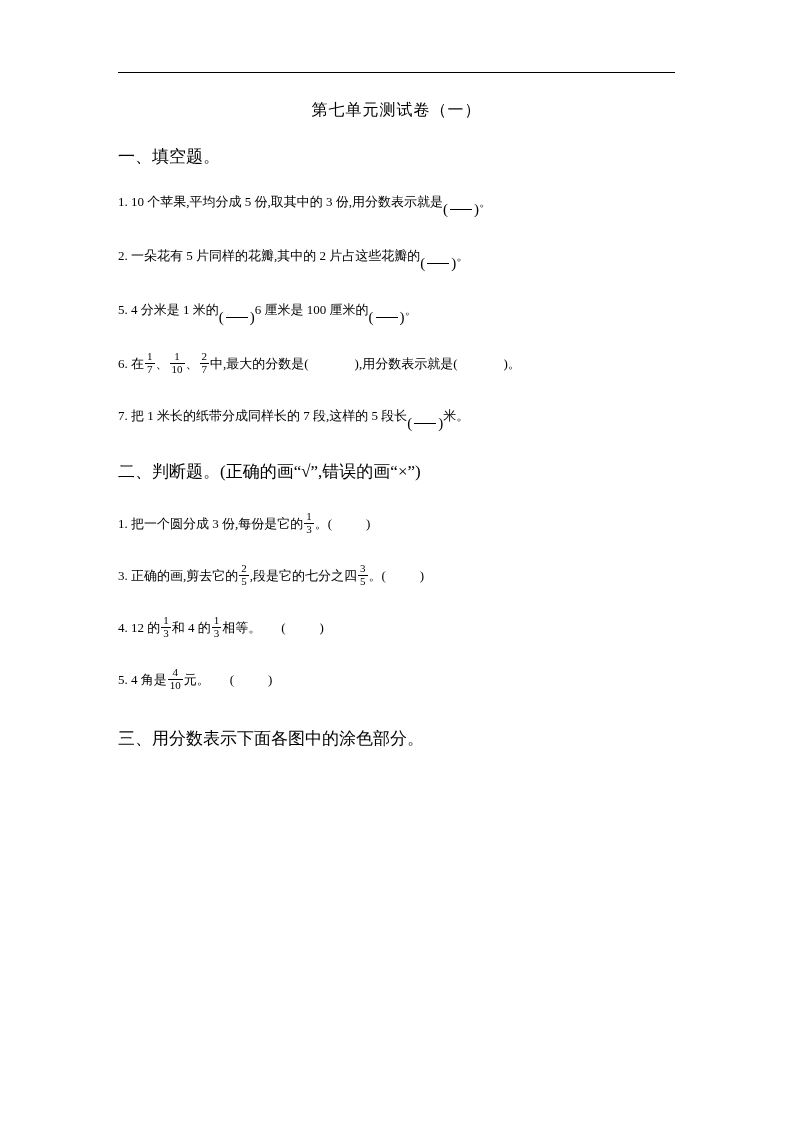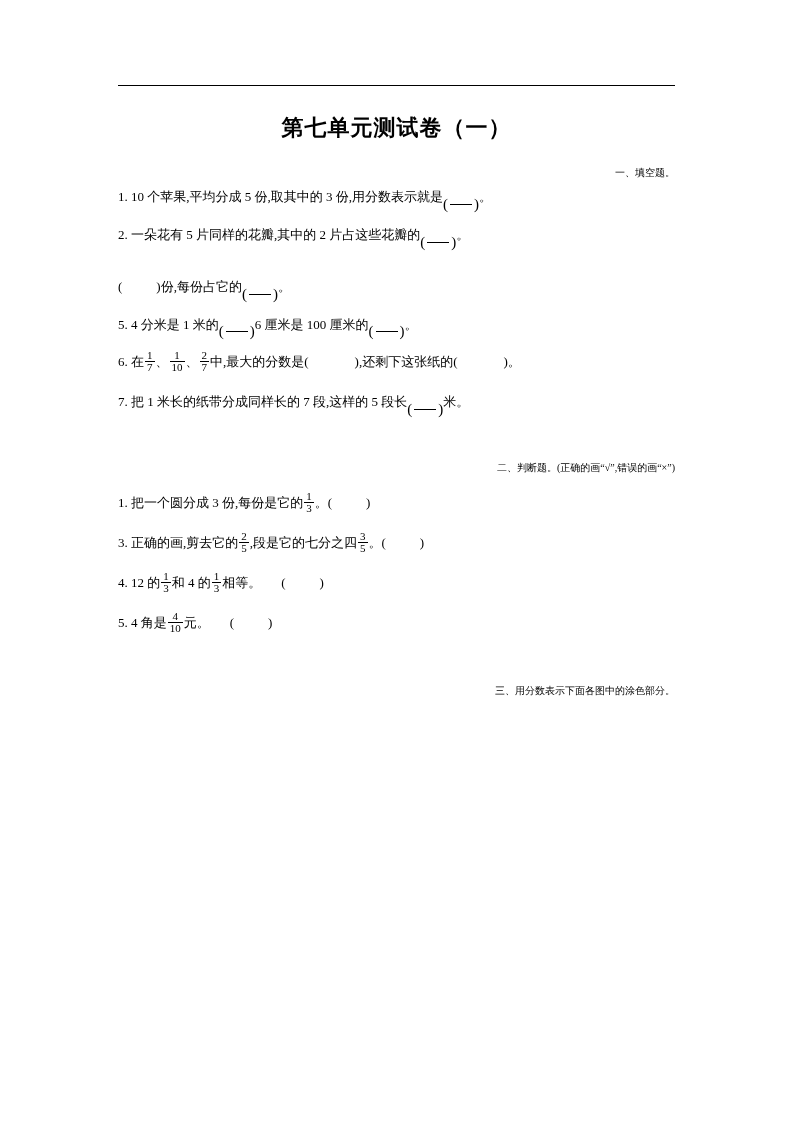--- a/index.html
+++ b/index.html
@@ -25,41 +25,40 @@
   .top-rule {
     position: absolute;
     left: 118px;
     top: 72px;
     width: 557px;
     height: 0;
     border-top: 1px solid #000000;
   }
   .doc-title {
     text-align: center;
-    font-size: 22px;
-    font-weight: bold;
+    font-size: 16px;
+    font-weight: normal;
     letter-spacing: 1px;
-    margin: 13px;
+    margin: 0;
     padding-top: 100px;
     font-family: "Liberation Serif", "DejaVu Serif", serif;
   }
   .section-head {
-    font-size: 10px;
+    font-size: 17px;
     margin-top: 22px;
     line-height: 1.6;
-    text-align: right;
   }
   .q {
     font-size: 13px;
     line-height: 2.0;
-    margin-top: 3px;
+    margin-top: 19px;
   }
   .q.tight { margin-top: 17px; }
-  .q2 { margin-top: 14px; }
-  .blank-line { margin-top: 36px; }
+  .q2 { margin-top: 26px; }
+  .blank-line { margin-top: 20px; }
 
   
   .frac {
     display: inline-block;
     vertical-align: -0.45em;
     text-align: center;
     font-size: 11px;
     line-height: 1.05;
     margin: 0 1px;
   }
@@ -111,33 +110,30 @@
   <div class="q">
     <span>1.</span>
     <span>10 个苹果,平均分成 5 份,取其中的 3 份,用分数表示就是</span><span class="paren-frac"><span class="p">(</span><span class="bar"></span><span class="p">)</span></span><span>。</span>
   </div>
 
   <div class="q">
     <span>2.</span>
     <span>一朵花有 5 片同样的花瓣,其中的 2 片占这些花瓣的</span><span class="paren-frac"><span class="p">(</span><span class="bar"></span><span class="p">)</span></span><span>。</span>
   </div>
 
-  <div class="q tight">
-    <span>(</span><span class="sp"></span><span>)份,每份占它的</span><span class="paren-frac"><span class="p">(</span><span class="bar"></span><span class="p">)</span></span><span>。</span>
-  </div>
 
 
   <div class="q">
     <span>5.</span>
     <span>4 分米是 1 米的</span><span class="paren-frac"><span class="p">(</span><span class="bar"></span><span class="p">)</span></span><span>6 厘米是 100 厘米的</span><span class="paren-frac"><span class="p">(</span><span class="bar"></span><span class="p">)</span></span><span>。</span>
   </div>
 
   <div class="q">
     <span>6.</span>
-    <span>在</span><span class="frac"><span class="num">1</span><span class="den">7</span></span><span>、</span><span class="frac"><span class="num">1</span><span class="den">10</span></span><span>、</span><span class="frac"><span class="num">2</span><span class="den">7</span></span><span>中,最大的分数是(</span><span class="sp-lg"></span><span>),还剩下这张纸的(</span><span class="sp-lg"></span><span>)。</span>
+    <span>在</span><span class="frac"><span class="num">1</span><span class="den">7</span></span><span>、</span><span class="frac"><span class="num">1</span><span class="den">10</span></span><span>、</span><span class="frac"><span class="num">2</span><span class="den">7</span></span><span>中,最大的分数是(</span><span class="sp-lg"></span><span>),用分数表示就是(</span><span class="sp-lg"></span><span>)。</span>
   </div>
 
   <div class="q q2">
     <span>7.</span>
     <span>把 1 米长的纸带分成同样长的 7 段,这样的 5 段长</span><span class="paren-frac"><span class="p">(</span><span class="bar"></span><span class="p">)</span></span><span>米。</span>
   </div>
 
   <div class="section-head blank-line">二、判断题。(正确的画“√”,错误的画“×”)</div>
 
   <div class="q q2">
@@ -154,15 +150,15 @@
   <div class="q q2">
     <span>4.</span>
     <span>12 的</span><span class="frac"><span class="num">1</span><span class="den">3</span></span><span>和 4 的</span><span class="frac"><span class="num">1</span><span class="den">3</span></span><span>相等。</span><span class="sp-sm"></span><span>(</span><span class="sp"></span><span>)</span>
   </div>
 
   <div class="q q2">
     <span>5.</span>
     <span>4 角是</span><span class="frac"><span class="num">4</span><span class="den">10</span></span><span>元。</span><span class="sp-sm"></span><span>(</span><span class="sp"></span><span>)</span>
   </div>
 
-  <div class="section-head" style="margin-top:48px;font-family:Liberation Mono, monospace;">三、用分数表示下面各图中的涂色部分。</div>
+  <div class="section-head" style="margin-top:32px;">三、用分数表示下面各图中的涂色部分。</div>
 
 </div>
 
 </body></html>

